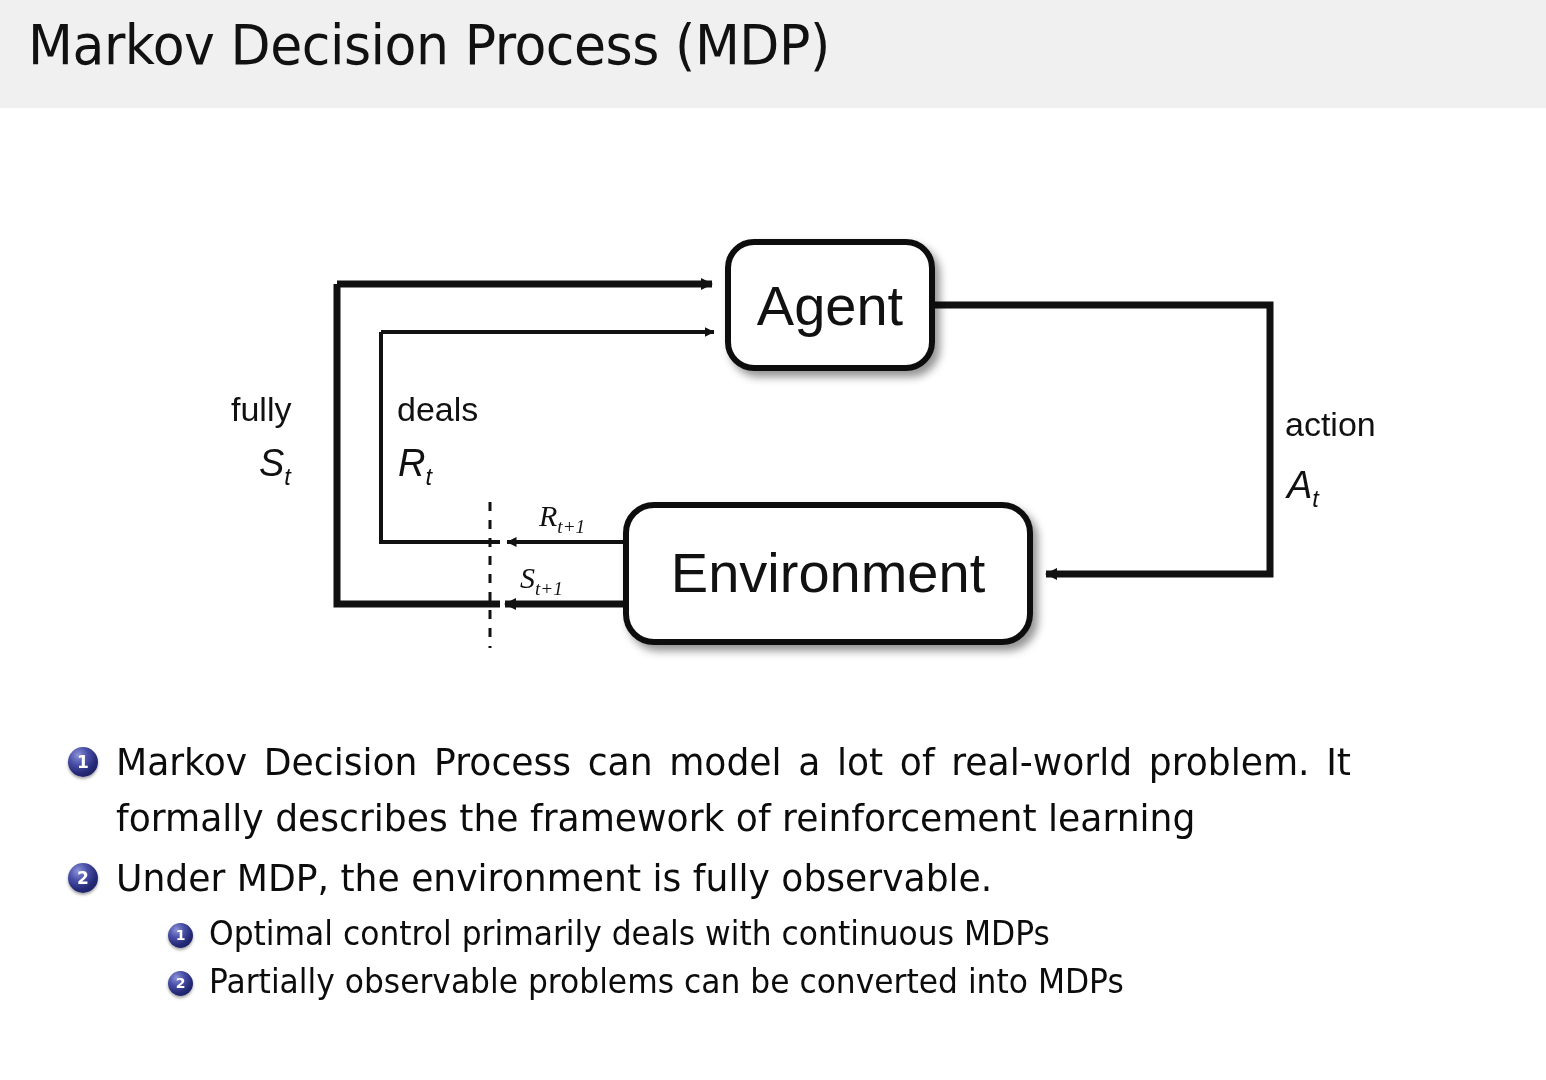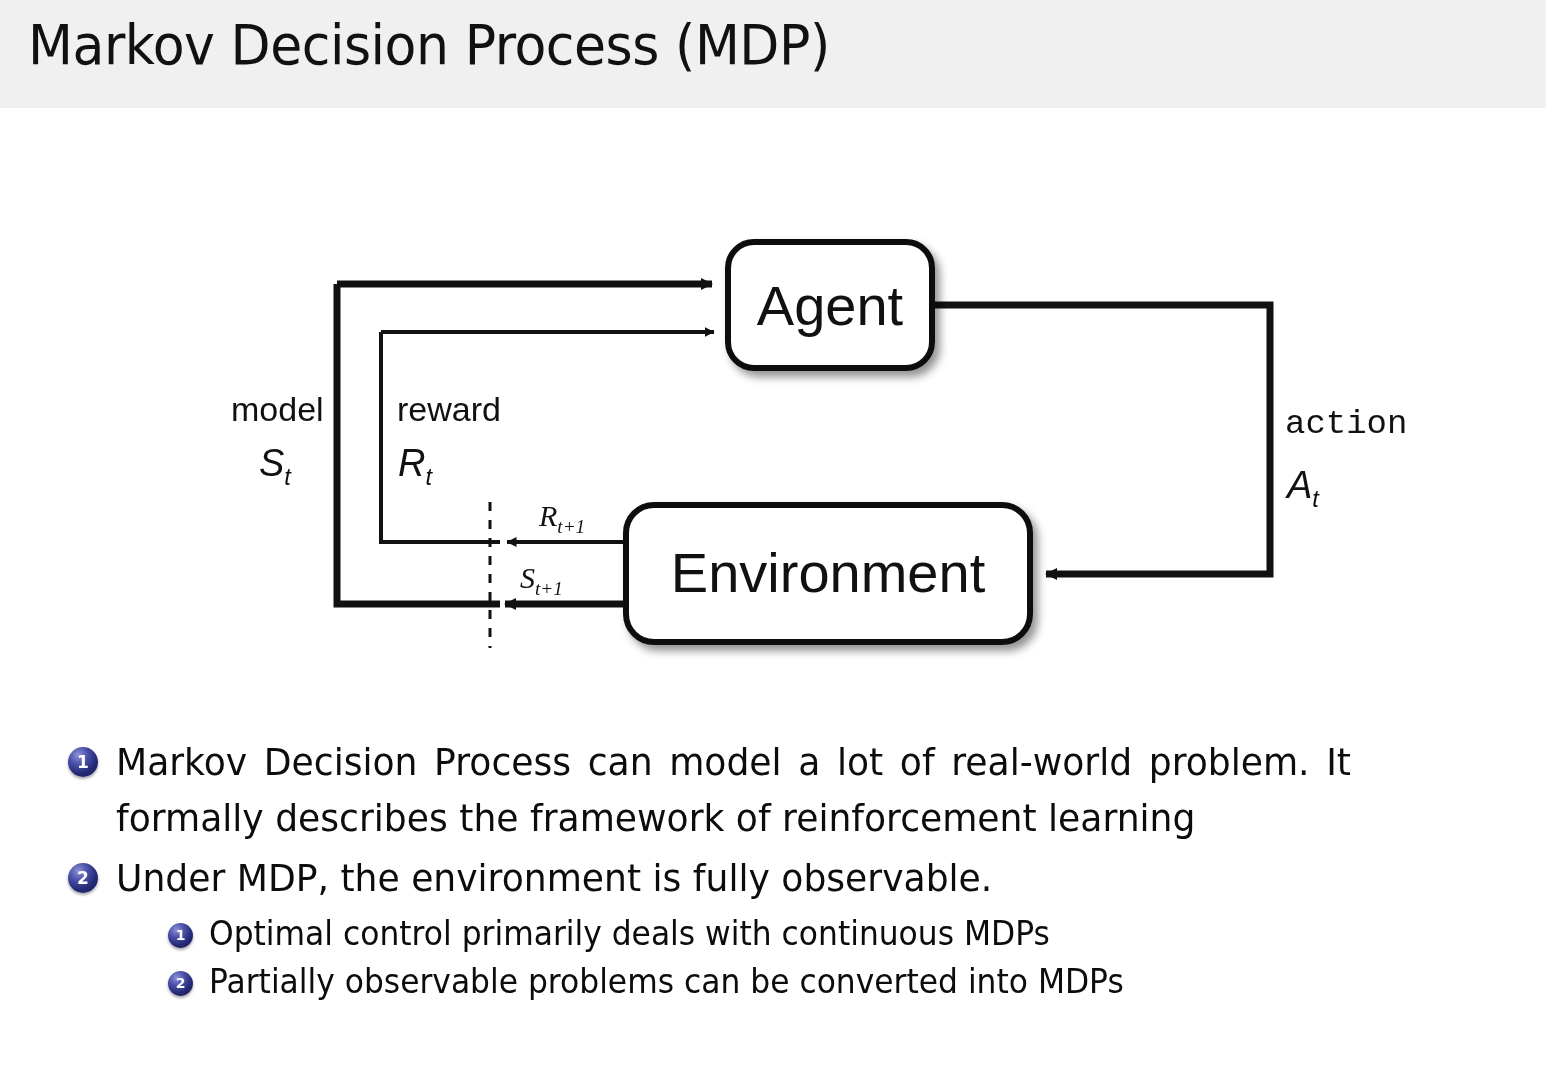--- a/index.html
+++ b/index.html
@@ -195,31 +195,31 @@
       <rect x="728" y="92" width="204" height="126" rx="26" ry="26" fill="#ffffff" stroke="#111111" stroke-width="6"></rect>
     </g>
     <text class="node-text" x="830" y="175" text-anchor="middle">Agent</text>
 
     <g filter="url(#boxShadow)">
       <rect x="626" y="355" width="404" height="137" rx="28" ry="28" fill="#ffffff" stroke="#111111" stroke-width="6"></rect>
     </g>
     <text class="node-text" x="828" y="442" text-anchor="middle">Environment</text>
   </svg>
 
-  <span class="diag-label" style="left:231px; top:240px;">model</span>
+  <span class="diag-label" style="left:231px; top:240px;">fully</span>
   <span class="diag-math" style="left:259px; top:292px;">
     <span>S</span><sub>t</sub>
   </span>
 
-  <span class="diag-label" style="left:397px; top:240px;">reward</span>
+  <span class="diag-label" style="left:397px; top:240px;">deals</span>
   <span class="diag-math" style="left:398px; top:292px;text-align:center;">
     <span>R</span><sub>t</sub>
   </span>
 
-  <span class="diag-label" style="left:1285px; top:255px;font-family:Liberation Mono, monospace;">action</span>
+  <span class="diag-label" style="left:1285px; top:255px;">action</span>
   <span class="diag-math" style="left:1287px; top:314px;">
     <span>A</span><sub>t</sub>
   </span>
 
   <span class="diag-math-sm" style="left:539px; top:349px;">
     <span>R</span><sub>t+1</sub>
   </span>
   <span class="diag-math-sm" style="left:520px; top:411px;">
     <span>S</span><sub>t+1</sub>
   </span>

